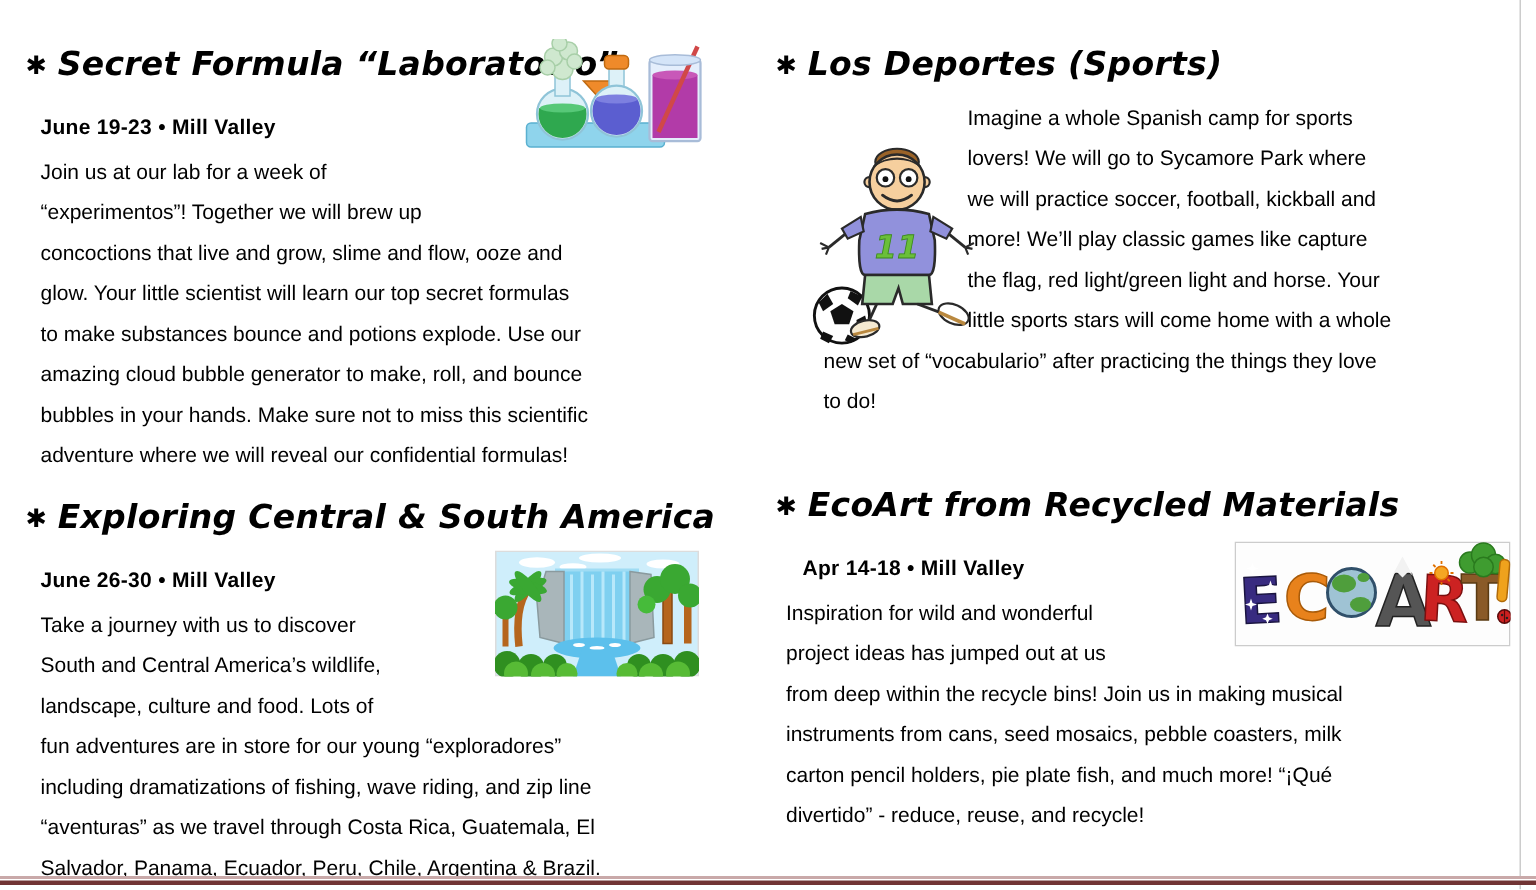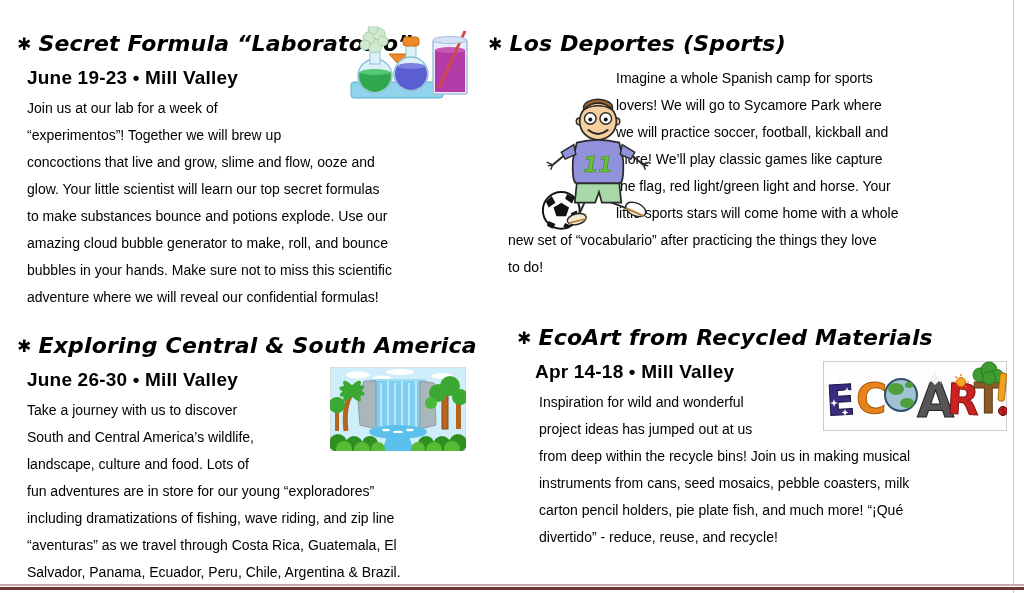--- a/index.html
+++ b/index.html
@@ -3,50 +3,50 @@
 <meta charset="utf-8">
 <style>
   html,body{margin:0;padding:0;}
   body{
     width:1024px;height:593px;position:relative;overflow:hidden;
     background:#ffffff;color:#000;
     font-family:"Liberation Sans",sans-serif;
   }
   .card{position:absolute;}
   .card-1{left:15px;top:30px;width:500px;}
-  .card-2{left:486px;top:30px;width:503px;}
+  .card-2{left:515px;top:30px;width:503px;}
   .card-3{left:15px;top:332px;width:500px;}
   .card-4{left:515px;top:324px;width:503px;}
 
   .title-row{
     font-family:"DejaVu Sans",sans-serif;
     font-weight:bold;font-style:italic;
     font-size:22px;line-height:28px;
     white-space:nowrap;letter-spacing:.2px;
     padding-left:2px;
   }
   .bullet{
     font-style:normal;font-size:17px;
     display:inline-block;margin-right:7px;
     transform:translateY(-1px);
   }
   .date-line{
-    font-weight:bold;font-size:19px;line-height:24px;
-    letter-spacing:.2px;margin-top:7px;
+    font-weight:bold;font-size:14px;line-height:24px;
+    letter-spacing:.2px;margin-top:13px;
   }
   .desc{
     font-size:14px;line-height:27px;
     white-space:pre-line;margin-top:5px;
   }
   .card-1 .date-line,.card-3 .date-line{margin-left:12px;}
   .card-1 .desc,.card-3 .desc{margin-left:12px;}
   .card-2 .date-line,.card-4 .date-line{margin-left:20px;}
-  .card-4 .desc{margin-left:24px;}
+  .card-4 .desc{margin-left:9px;}
   .card-2 .desc-beside{margin-left:130px;margin-top:6px;}
-  .card-2 .desc-full{margin-left:22px;margin-top:0;}
+  .card-2 .desc-full{margin-left:34px;margin-top:0;}
   .ill{position:absolute;}
   .ill svg{display:block;width:100%;height:100%;}
   .ill-chem{left:345px;top:26px;width:126px;height:86px;}
   .ill-boy{left:540px;top:94px;width:118px;height:138px;}
   .ill-jungle{left:330px;top:367px;width:136px;height:84px;}
   .ill-ecoart{left:823px;top:361px;width:184px;height:70px;}
 
   .right-edge{
     position:absolute;top:0;bottom:0;right:10px;width:1px;
     background:#cccccc;

